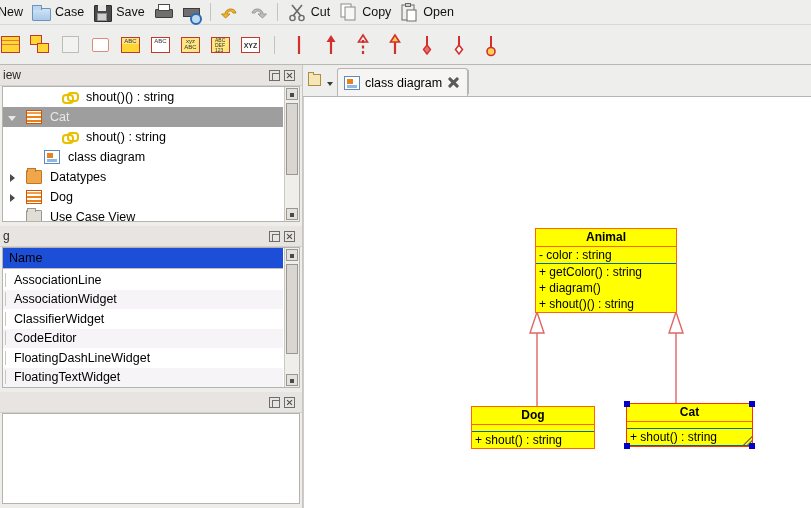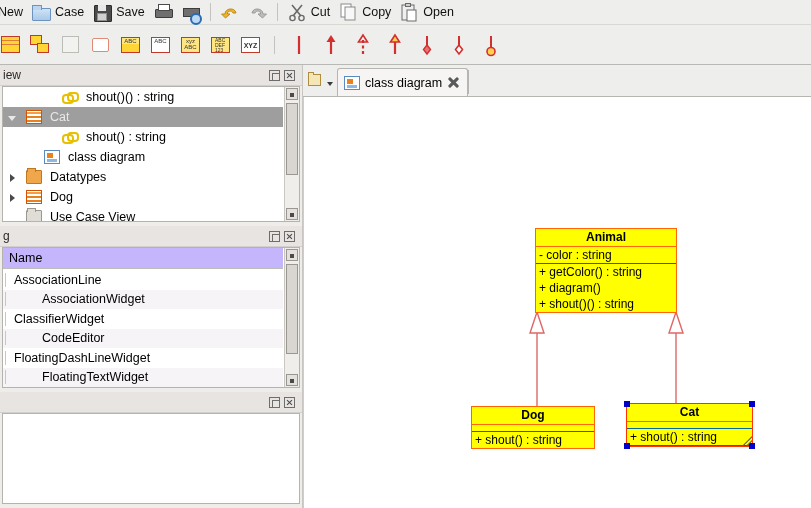--- a/index.html
+++ b/index.html
@@ -133,29 +133,29 @@
   .ti-diag::after{content:"";position:absolute;left:2px;top:8px;width:10px;height:3px;background:#8fb8e0;}
   .ti-folder{background:#f0a64b;border:1px solid #c07820;border-radius:1px;}
   .ti-folder::before{content:"";position:absolute;left:0;top:-3px;width:7px;height:3px;
     background:#f0a64b;border:1px solid #c07820;border-bottom:none;}
   .ti-view{background:#e0ddd6;border:1px solid #9b9890;border-radius:1px;}
   .ti-view::before{content:"";position:absolute;left:0;top:-3px;width:7px;height:3px;
     background:#e0ddd6;border:1px solid #9b9890;border-bottom:none;}
 
   
   .list-header {
-    height:21px; background:#c4b5fd; border-bottom:1px solid #c0bdb8;
+    height:21px; background:#1d4ed8; border-bottom:1px solid #c0bdb8;
     display:flex; align-items:center; padding-left:6px; font-size:12.5px;
   }
   .list-row {
     height:19.5px; display:flex; align-items:center; font-size:12.5px;
     padding-left:2px; white-space:nowrap; cursor:default;
   }
   .list-row .bar { width:4px; height:14px; border-left:1px solid #c9c7c2; margin-right:5px; }
-  .list-row.alt { background:#f7f4f7;gap:28px; }
+  .list-row.alt { background:#f7f4f7; }
 
   
   .vsb { position:absolute; right:0; top:0; bottom:0; width:15px;
          background:#f0eeeb; border-left:1px solid #c9c7c2; }
   .vsb .arw { position:absolute; left:1px; width:12px; height:12px;
               background:#e4e1dd; border:1px solid #9a9793; }
   .vsb .arw.up { top:1px; } .vsb .arw.dn { bottom:1px; }
   .vsb .arw::after{content:"";position:absolute;left:3px;top:4px;width:4px;height:4px;
     background:#4a4a4a;}
   .vsb .thumb { position:absolute; left:1px; width:12px;

